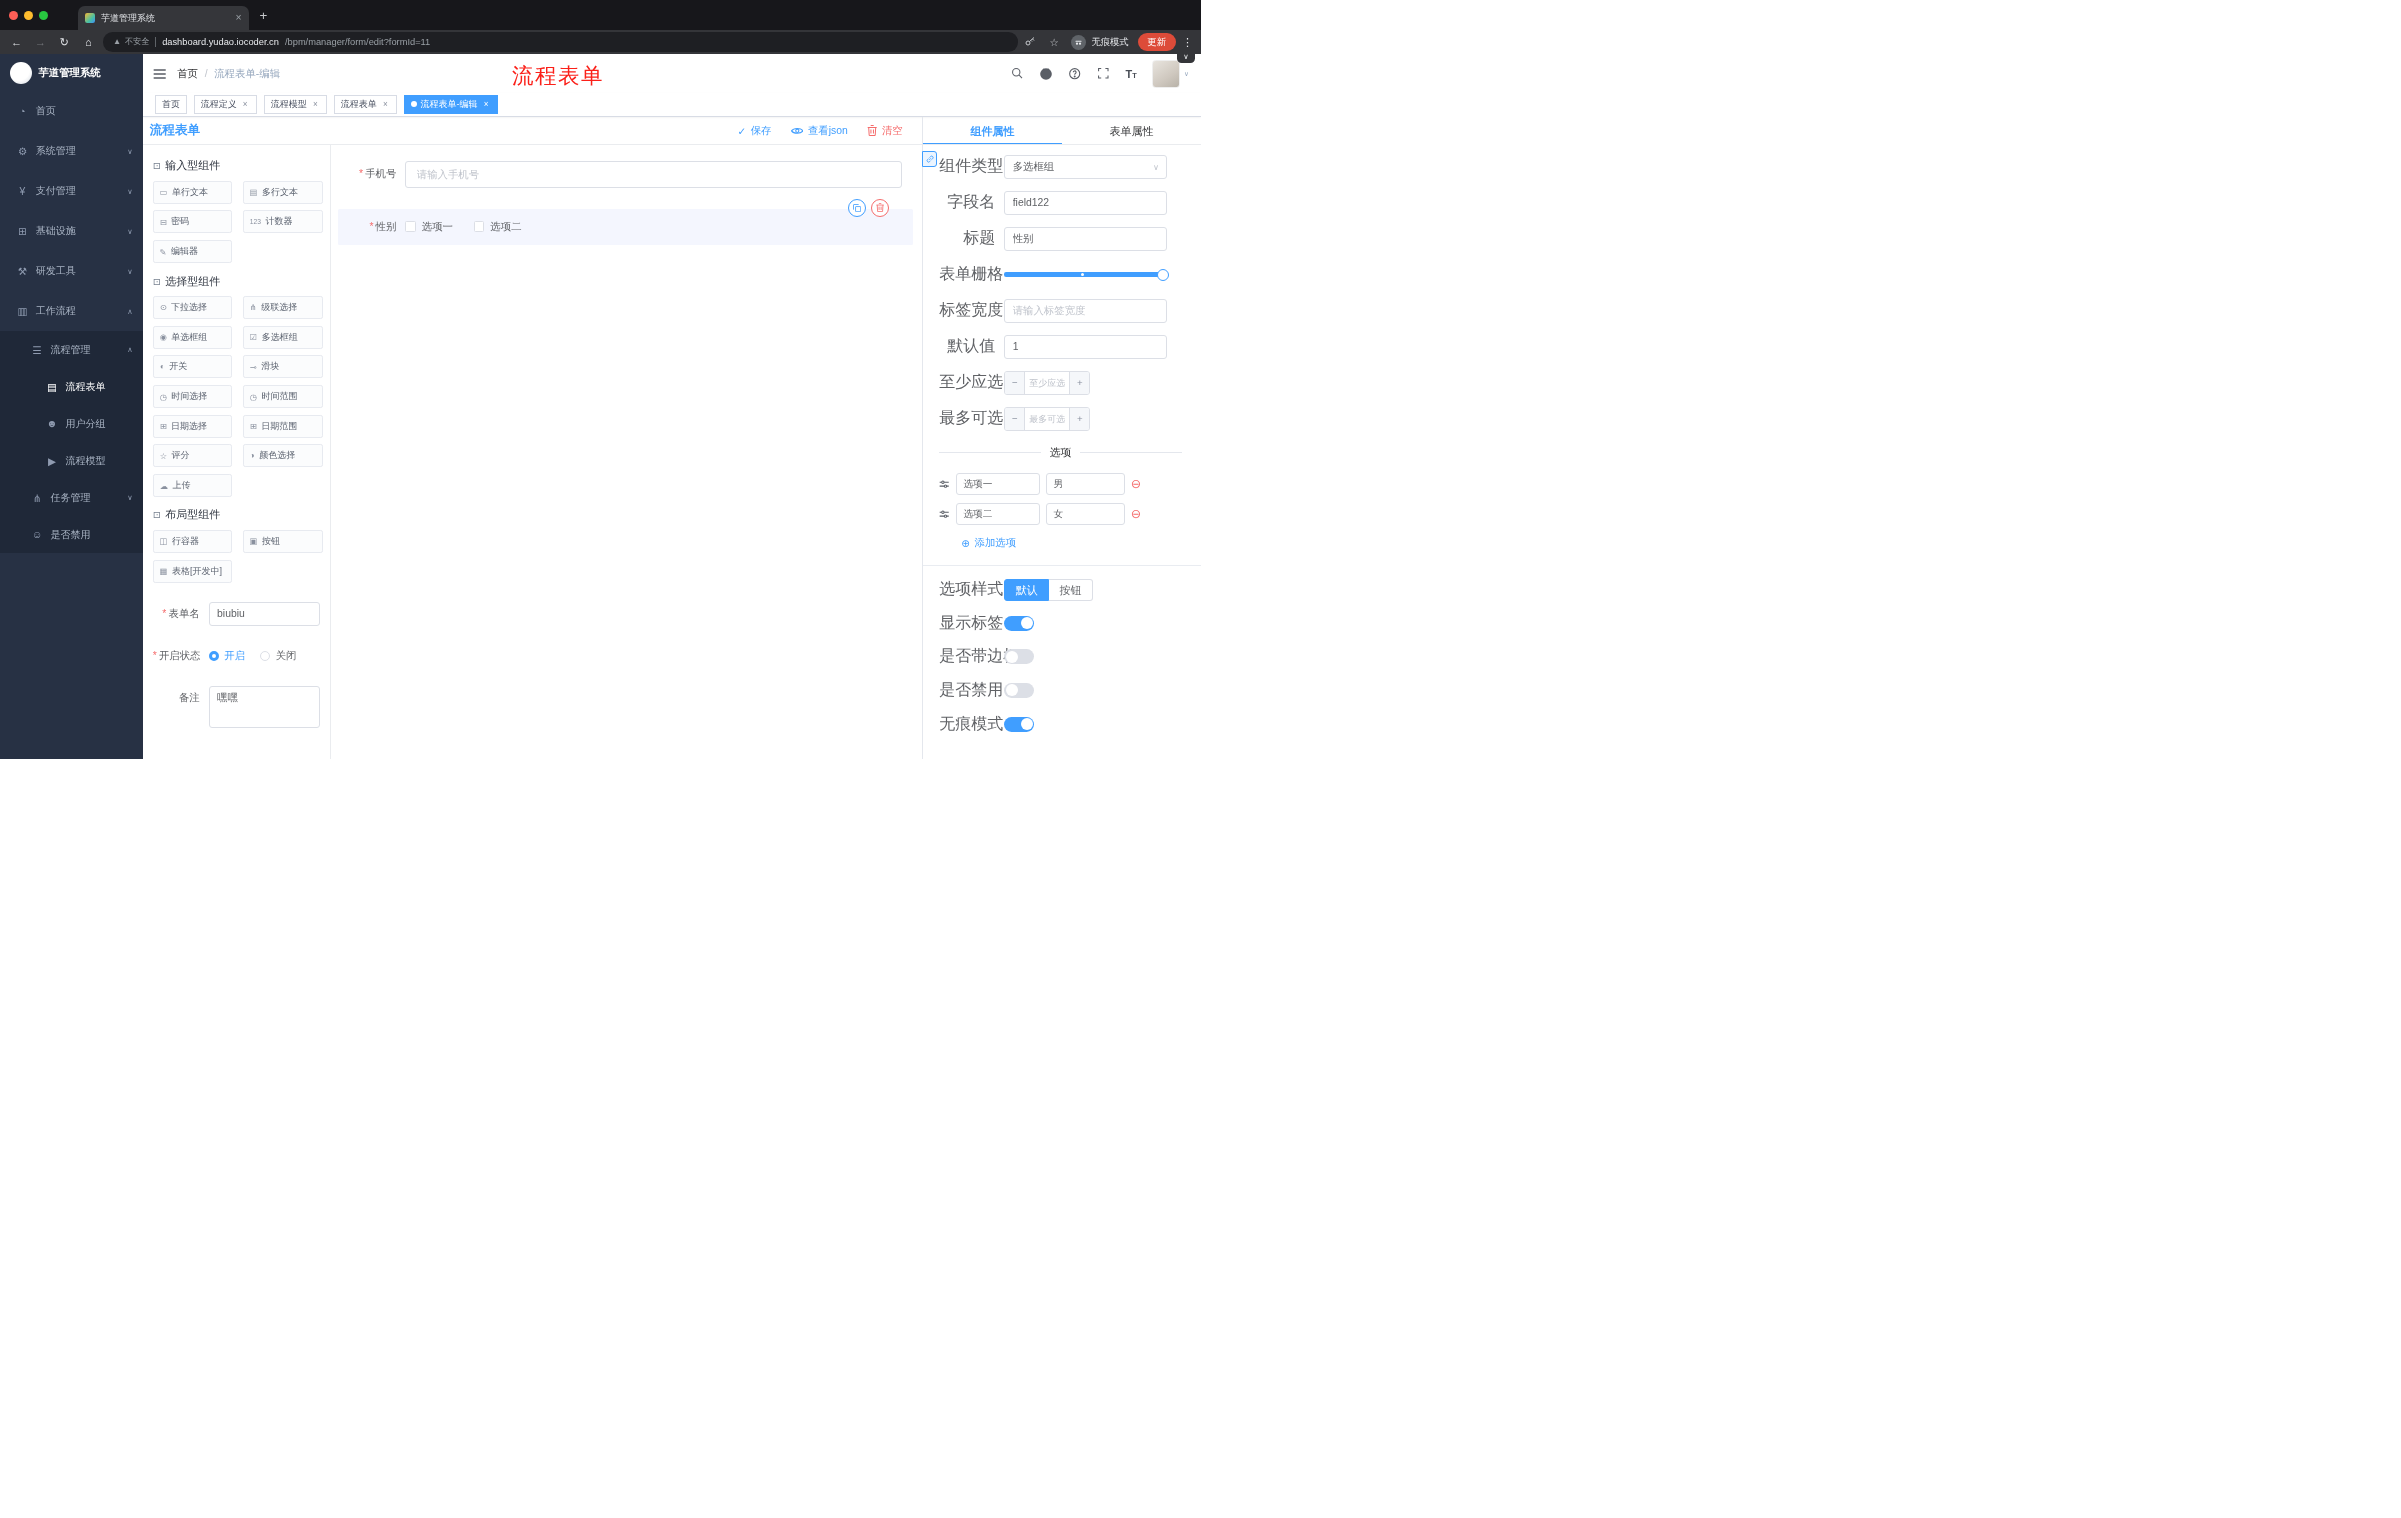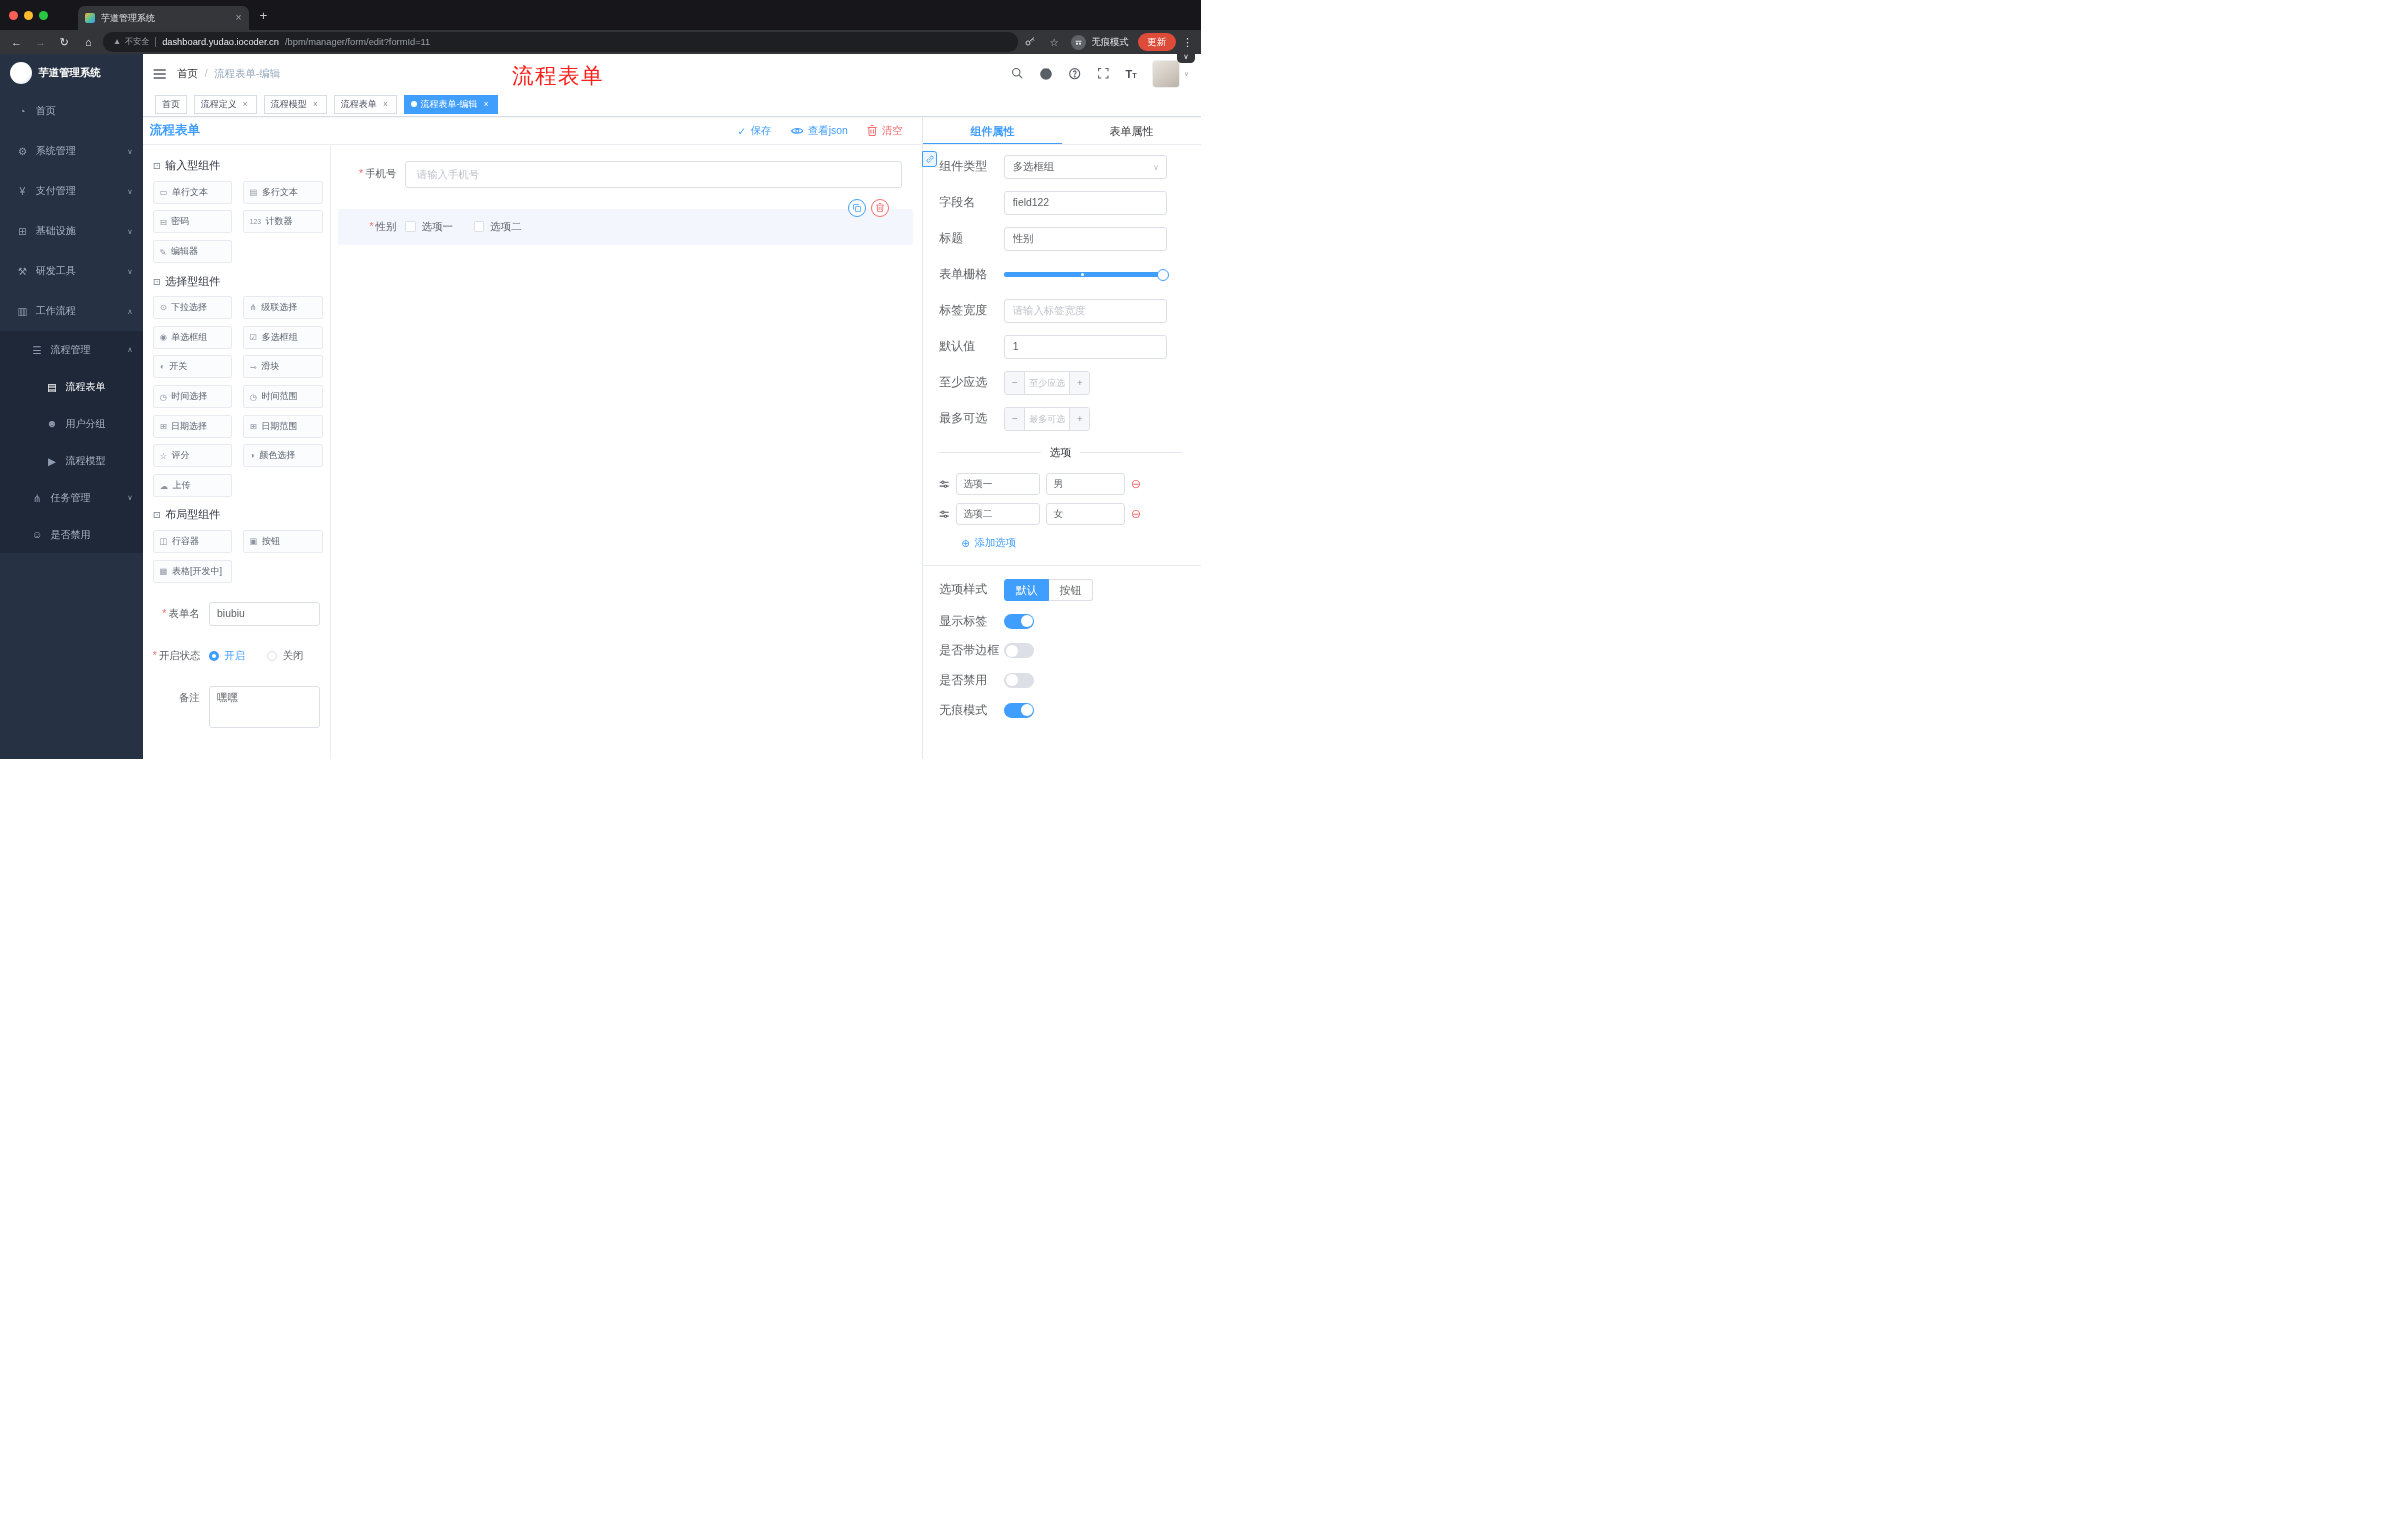--- a/index.html
+++ b/index.html
@@ -89,21 +89,21 @@
   .psec .pico{color:#76808f;font-size:9.7px}
   .pgrid{display:grid;grid-template-columns:1fr 1fr;gap:6.7px 10.4px;margin-bottom:10.4px}
   .chip{height:23px;border:0.7px solid #e7eaf0;background:#fbfcfd;border-radius:2.2px;display:flex;align-items:center;gap:4.5px;padding:0 6px;font-size:9px;color:#5c6370;cursor:grab;white-space:nowrap;overflow:hidden}
   .chip .ci{color:#8a919f;font-size:8.2px;flex-shrink:0}
   .pform{margin-top:19.3px}
   .pfrow{display:flex;align-items:flex-start;margin-bottom:18px}
   .pflabel{width:56px;text-align:right;padding-right:9px;font-size:10.4px;color:#606266;line-height:24px;white-space:nowrap}
   .req::before{content:"*";color:#f56c6c;margin-right:2.2px}
   .tinput{width:111px;height:24px;border:0.7px solid #dcdfe6;border-radius:3px;padding:0 7.4px;font-size:10.4px;color:#606266;font-family:inherit;outline:none}
   .ptextarea{width:111px;height:42px;border:0.7px solid #dcdfe6;border-radius:3px;padding:3.7px 7.4px;font-size:10.4px;color:#606266;font-family:inherit;resize:none;outline:none}
-  .radios{display:flex;align-items:center;gap:22px;height:24px}
+  .radios{display:flex;align-items:center;gap:15px;height:24px}
   .radio{display:flex;align-items:center;gap:5.2px;font-size:10.4px;color:#606266;cursor:pointer;white-space:nowrap}
   .rdot{width:10.4px;height:10.4px;border-radius:50%;border:0.7px solid #dcdfe6;background:#fff}
   .radio.on{color:#409eff}
   .radio.on .rdot{border:3px solid #409eff}
 
   
   .canvas{flex:1;padding:15.6px 9px 0 7.4px;min-width:0;position:relative}
   .crow{display:flex;align-items:center}
   .clabel{width:67px;text-align:right;padding-right:9px;font-size:10.4px;color:#606266;white-space:nowrap;flex-shrink:0}
   .cinput{flex:1;height:27px;border:0.7px solid #dcdfe6;border-radius:3px;padding:0 10.4px;font-size:10.4px;color:#606266;font-family:inherit;outline:none;margin-right:11px}
@@ -118,21 +118,21 @@
   .circbtn.del{border:0.7px solid #f56c6c;color:#f56c6c}
 
   
   .props{width:279px;border-left:0.7px solid #e4e7ed;display:flex;flex-direction:column;flex-shrink:0;position:relative}
   .linkbadge{position:absolute;left:-0.7px;top:34px;width:15px;height:16.3px;border:0.7px solid #409eff;background:#ecf5ff;border-radius:0 3px 3px 0;color:#409eff;display:flex;align-items:center;justify-content:center;z-index:5}
   .proptabs{height:28px;display:flex;border-bottom:0.7px solid #eaecef;flex-shrink:0}
   .proptab{flex:1;text-align:center;line-height:28px;font-size:11px;color:#303133;cursor:pointer}
   .proptab.active{color:#409eff;border-bottom:1.5px solid #409eff;font-weight:700}
   .propbody{flex:1;padding:9.7px 19.3px 0 16.3px;overflow:hidden}
   .prow{display:flex;align-items:center;margin-bottom:12px}
-  .plab{width:65px;padding-right:9px;font-size:12px;color:#606266;white-space:nowrap;flex-shrink:0}
+  .plab{width:65px;text-align:right;padding-right:9px;font-size:16px;color:#606266;white-space:nowrap;flex-shrink:0}
   .pctrl{width:163px}
   .pselect{height:24px;border:0.7px solid #dcdfe6;border-radius:3px;display:flex;align-items:center;padding:0 7.4px;color:#606266;cursor:pointer}
   .pselect .sval{flex:1}
   .pselect .scaret{color:#c0c4cc;font-size:8.2px}
   .pinput{width:163px;height:24px;border:0.7px solid #dcdfe6;border-radius:3px;padding:0 7.4px;font-size:10.4px;color:#606266;font-family:inherit;outline:none}
   .pinput::placeholder{color:#c0c4cc}
   
   .slider{position:relative;height:24px;display:flex;align-items:center}
   .sl-track{width:100%;height:4.5px;border-radius:2.2px;background:#e4e7ed;position:relative}
   .sl-fill{position:absolute;left:0;top:0;height:4.5px;border-radius:2.2px;background:#409eff;width:98%}

